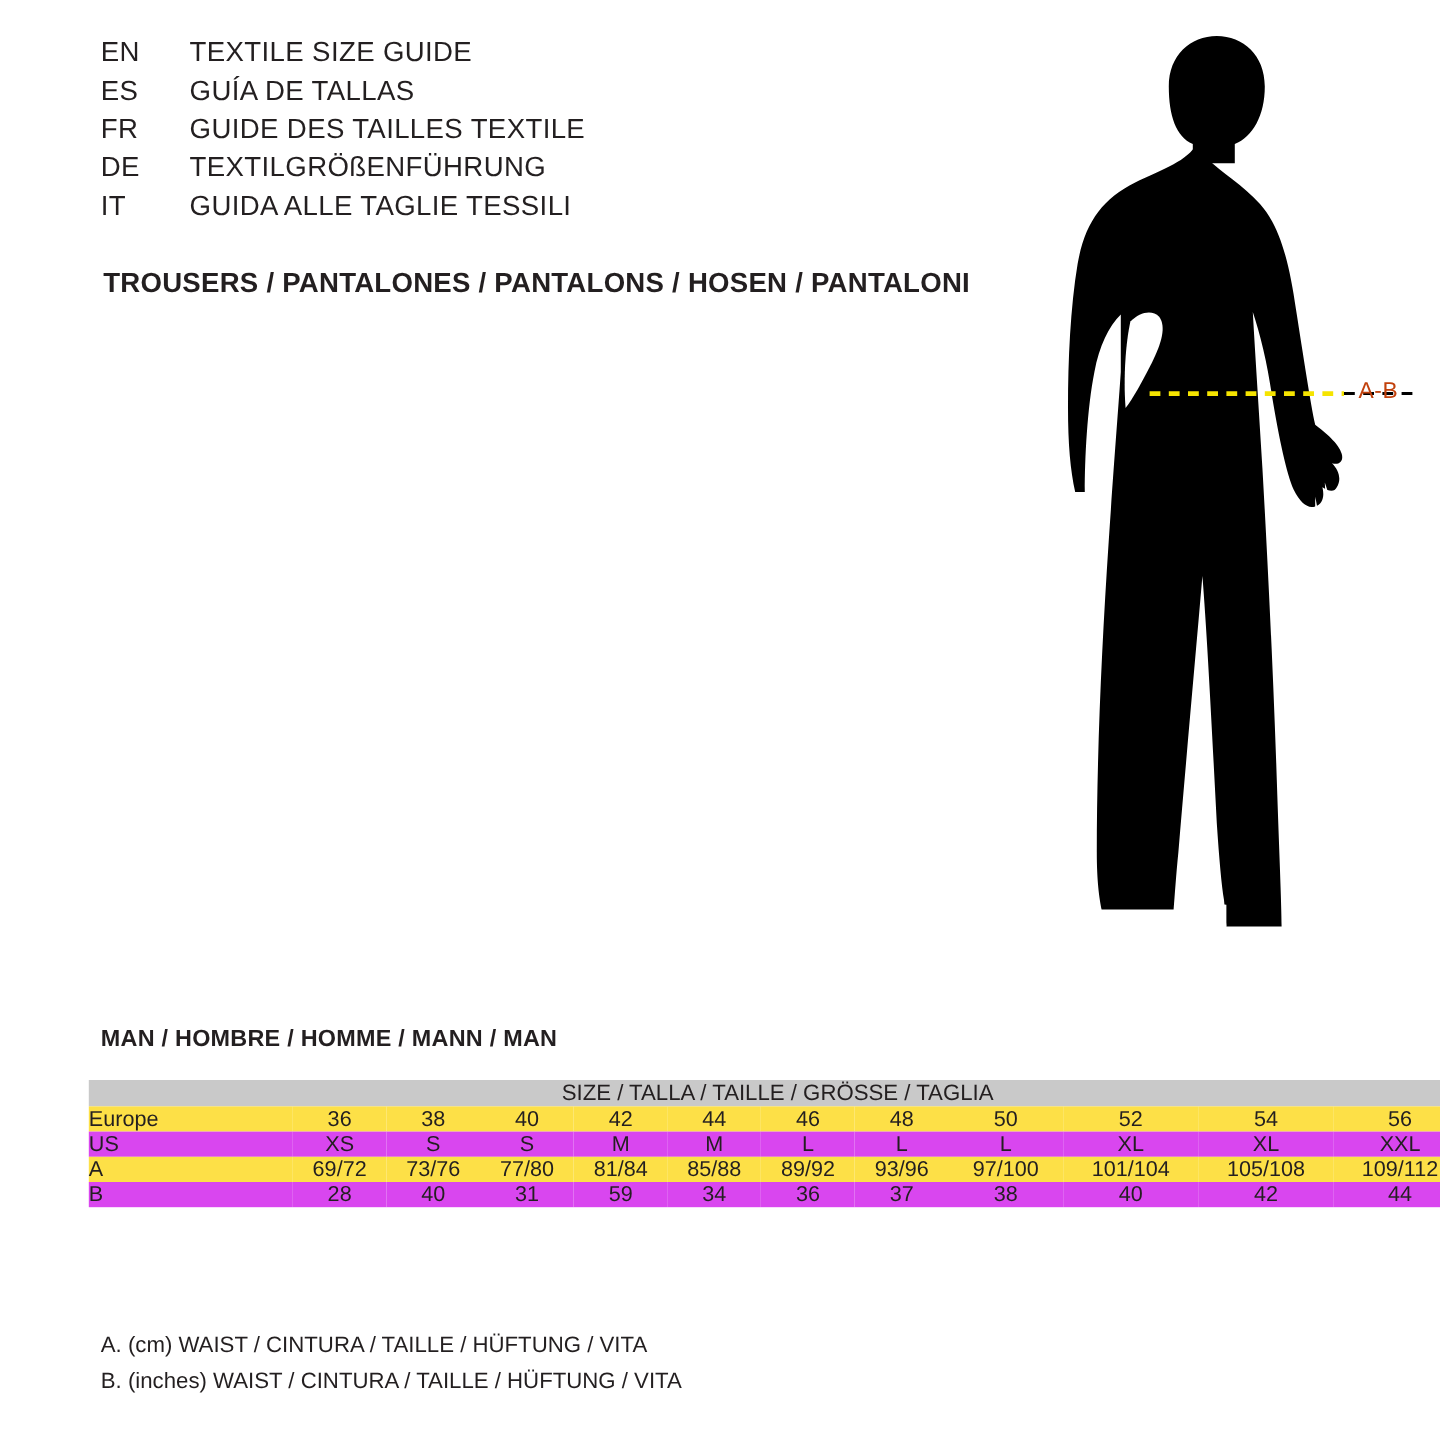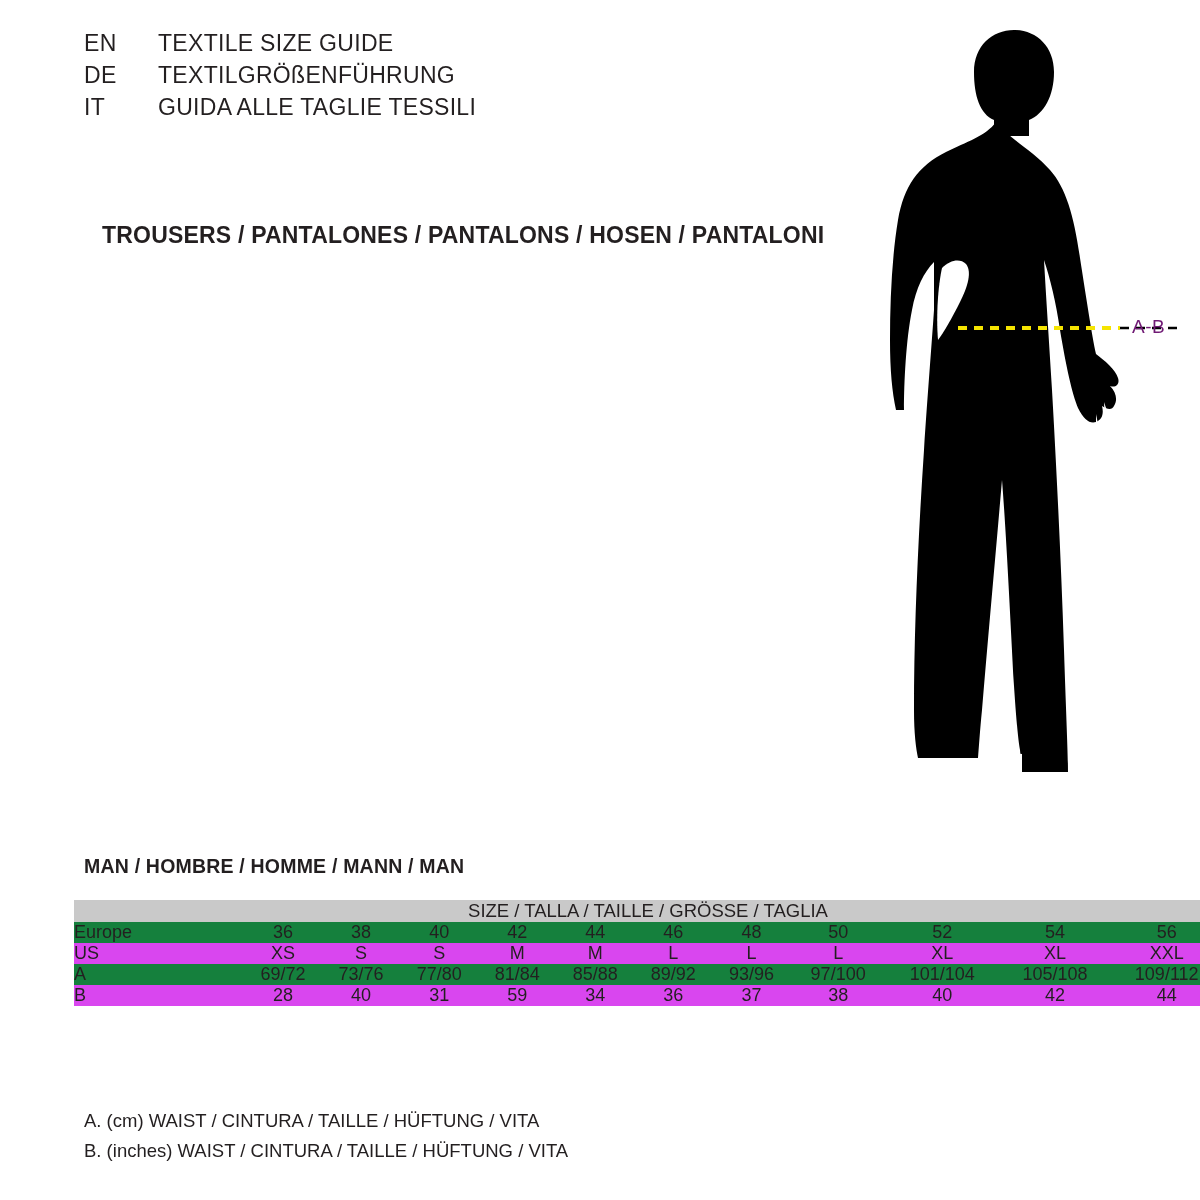--- a/index.html
+++ b/index.html
@@ -40,21 +40,21 @@
   .lang-code {
     width: 74px;
     flex: 0 0 74px;
     font-size: 23px;
   }
   .lang-text {
     font-size: 23px;
   }
   .section-title {
     position: absolute;
-    left: 56px;
+    left: 40px;
     top: 222px;
     font-size: 23px;
     font-weight: bold;
     letter-spacing: 0.2px;
     color: #231f20;
   }
 
   
   .figure-wrap {
     position: absolute;
@@ -64,21 +64,21 @@
     height: 790px;
   }
   .figure-wrap svg {
     display: block;
   }
   .ab-label {
     position: absolute;
     left: 1086px;
     top: 316px;
     font-size: 19px;
-    color: #701a75;
+    color: #c2410c;
     letter-spacing: 0.5px;
   }
 
   
   .table-caption {
     position: absolute;
     left: 38px;
     top: 855px;
     font-size: 19.5px;
     font-weight: bold;
@@ -101,21 +101,21 @@
     text-align: center;
     vertical-align: middle;
   }
   .hdr-row td {
     background: #c9c9c9;
     text-align: left;
     font-size: 18.5px;
     padding-left: 12px;
     height: 36px;
   }
-  .row-light td { background: #15803d; }
+  .row-light td { background: #fde047; }
   .row-grey td { background: #d946ef; }
   .rowlabel {
     text-align: left !important;
     padding-left: 12px;
     width: 170px;
   }
 
   
   .footnotes {
     position: absolute;
@@ -128,20 +128,28 @@
 </style>
 </head>
 <body>
 
 <div class="page">
 
   <div class="lang-block">
     <div class="lang-row">
       <span class="lang-code">EN</span>
       <span class="lang-text">TEXTILE SIZE GUIDE</span>
+    </div>
+    <div class="lang-row">
+      <span class="lang-code">ES</span>
+      <span class="lang-text">GUÍA DE TALLAS</span>
+    </div>
+    <div class="lang-row">
+      <span class="lang-code">FR</span>
+      <span class="lang-text">GUIDE DES TAILLES TEXTILE</span>
     </div>
     <div class="lang-row">
       <span class="lang-code">DE</span>
       <span class="lang-text">TEXTILGRÖßENFÜHRUNG</span>
     </div>
     <div class="lang-row">
       <span class="lang-code">IT</span>
       <span class="lang-text">GUIDA ALLE TAGLIE TESSILI</span>
     </div>
   </div>

